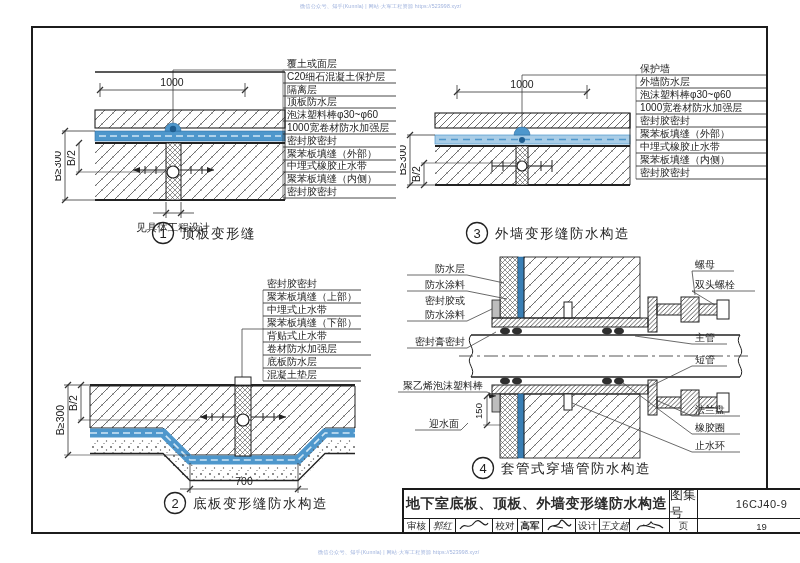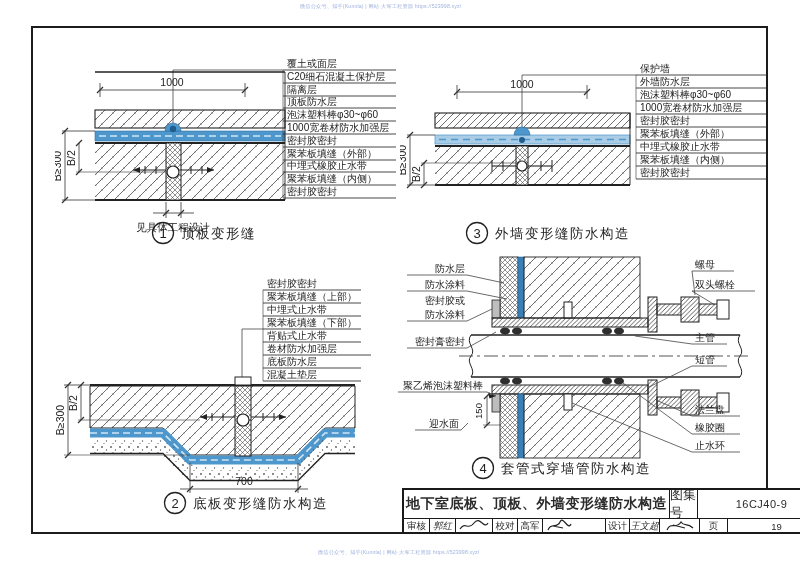--- a/index.html
+++ b/index.html
@@ -33,23 +33,23 @@
   .tb-cell{display:flex;align-items:center;justify-content:center;border-left:1px solid #1a1a1a;box-sizing:border-box;overflow:hidden;}
   .tb-cell:first-child{border-left:none;}
   .tb-title{flex:0 0 265px;font-size:14px;font-weight:bold;letter-spacing:.5px;}
   .tb-atlas-l{flex:0 0 28px;font-size:13px;}
   .tb-atlas-v{flex:1;font-size:11px;letter-spacing:.5px;}
   .tb-s{font-size:9.5px;}
   .tb-c1{flex:0 0 25px;}
   .tb-c2{flex:0 0 26px;font-style:italic;}
   .tb-c3{flex:0 0 37px;}
   .tb-c4{flex:0 0 25px;}
-  .tb-c5{flex:0 0 25px;}
+  .tb-c5{flex:0 0 25px;font-weight:bold;}
   .tb-c6{flex:0 0 33px;}
-  .tb-c7{flex:0 0 24px;margin-left:30px;}
+  .tb-c7{flex:0 0 24px;}
   .tb-c8{flex:0 0 30px;font-style:italic;}
   .tb-c9{flex:0 0 40px;}
   .tb-c10{flex:0 0 28px;}
   .tb-c11{flex:1;}
 </style>
 </head>
 <body>
 
 <svg width="0" height="0" style="position:absolute">
   <defs>

